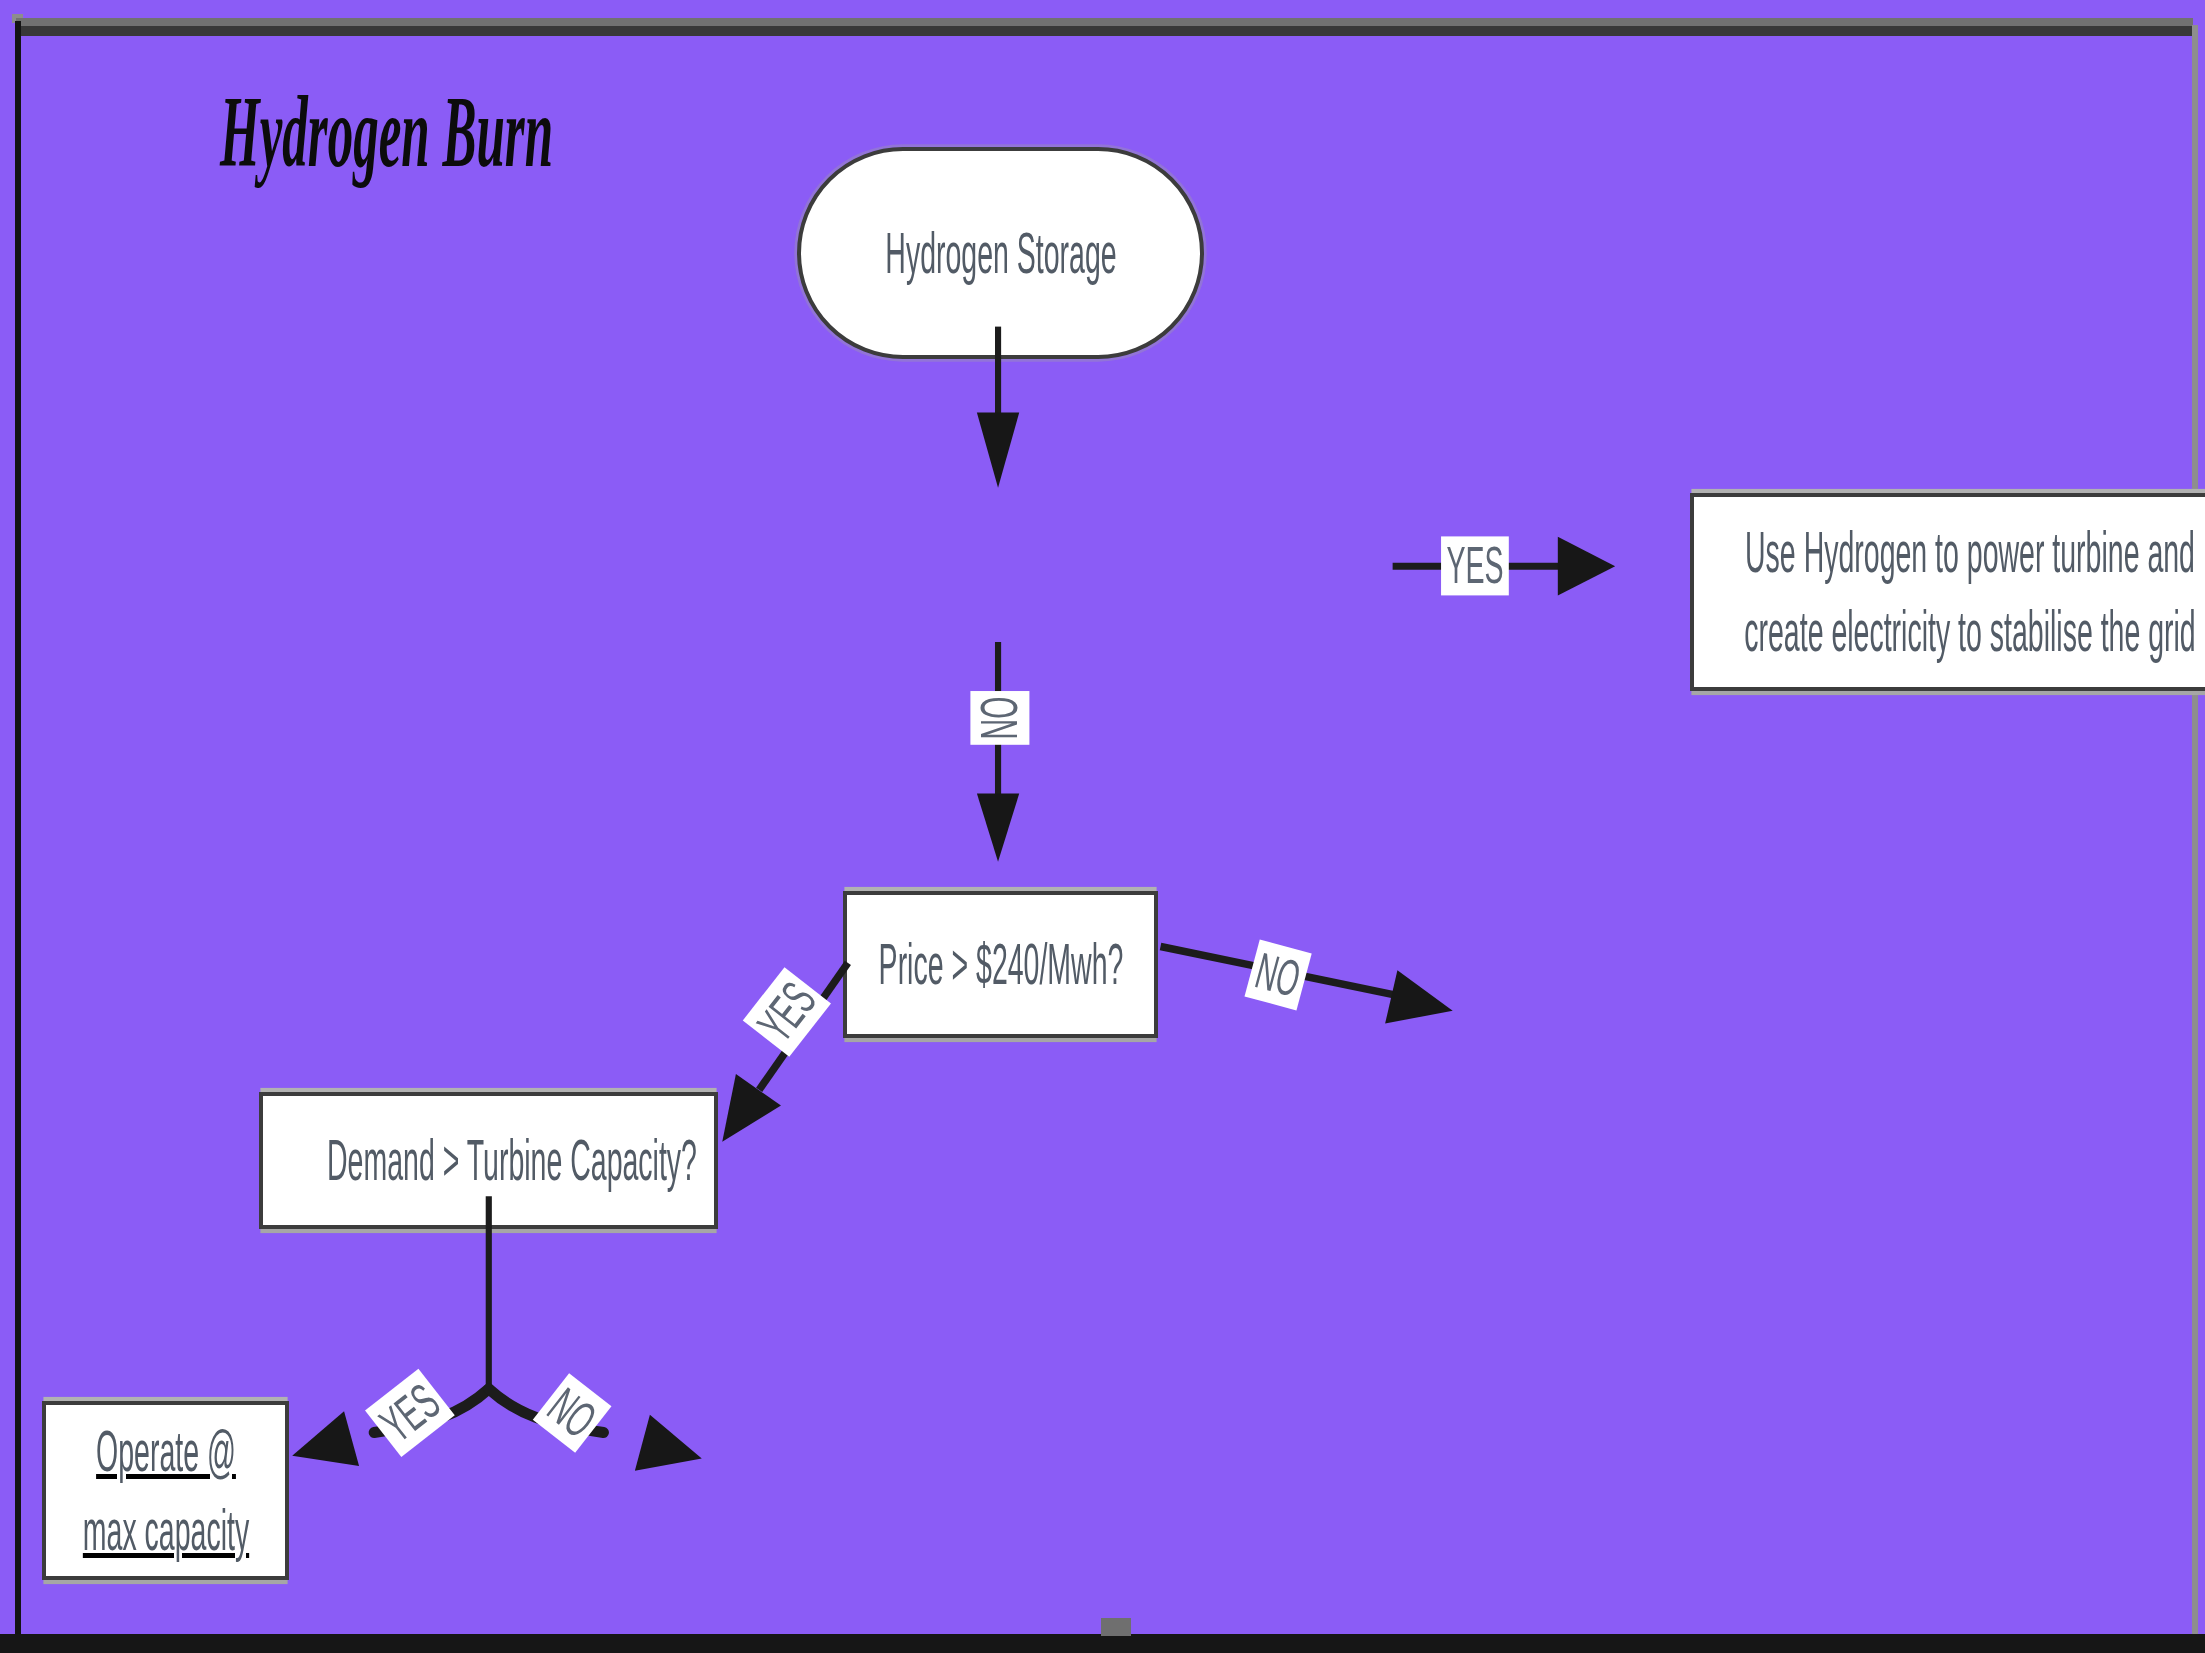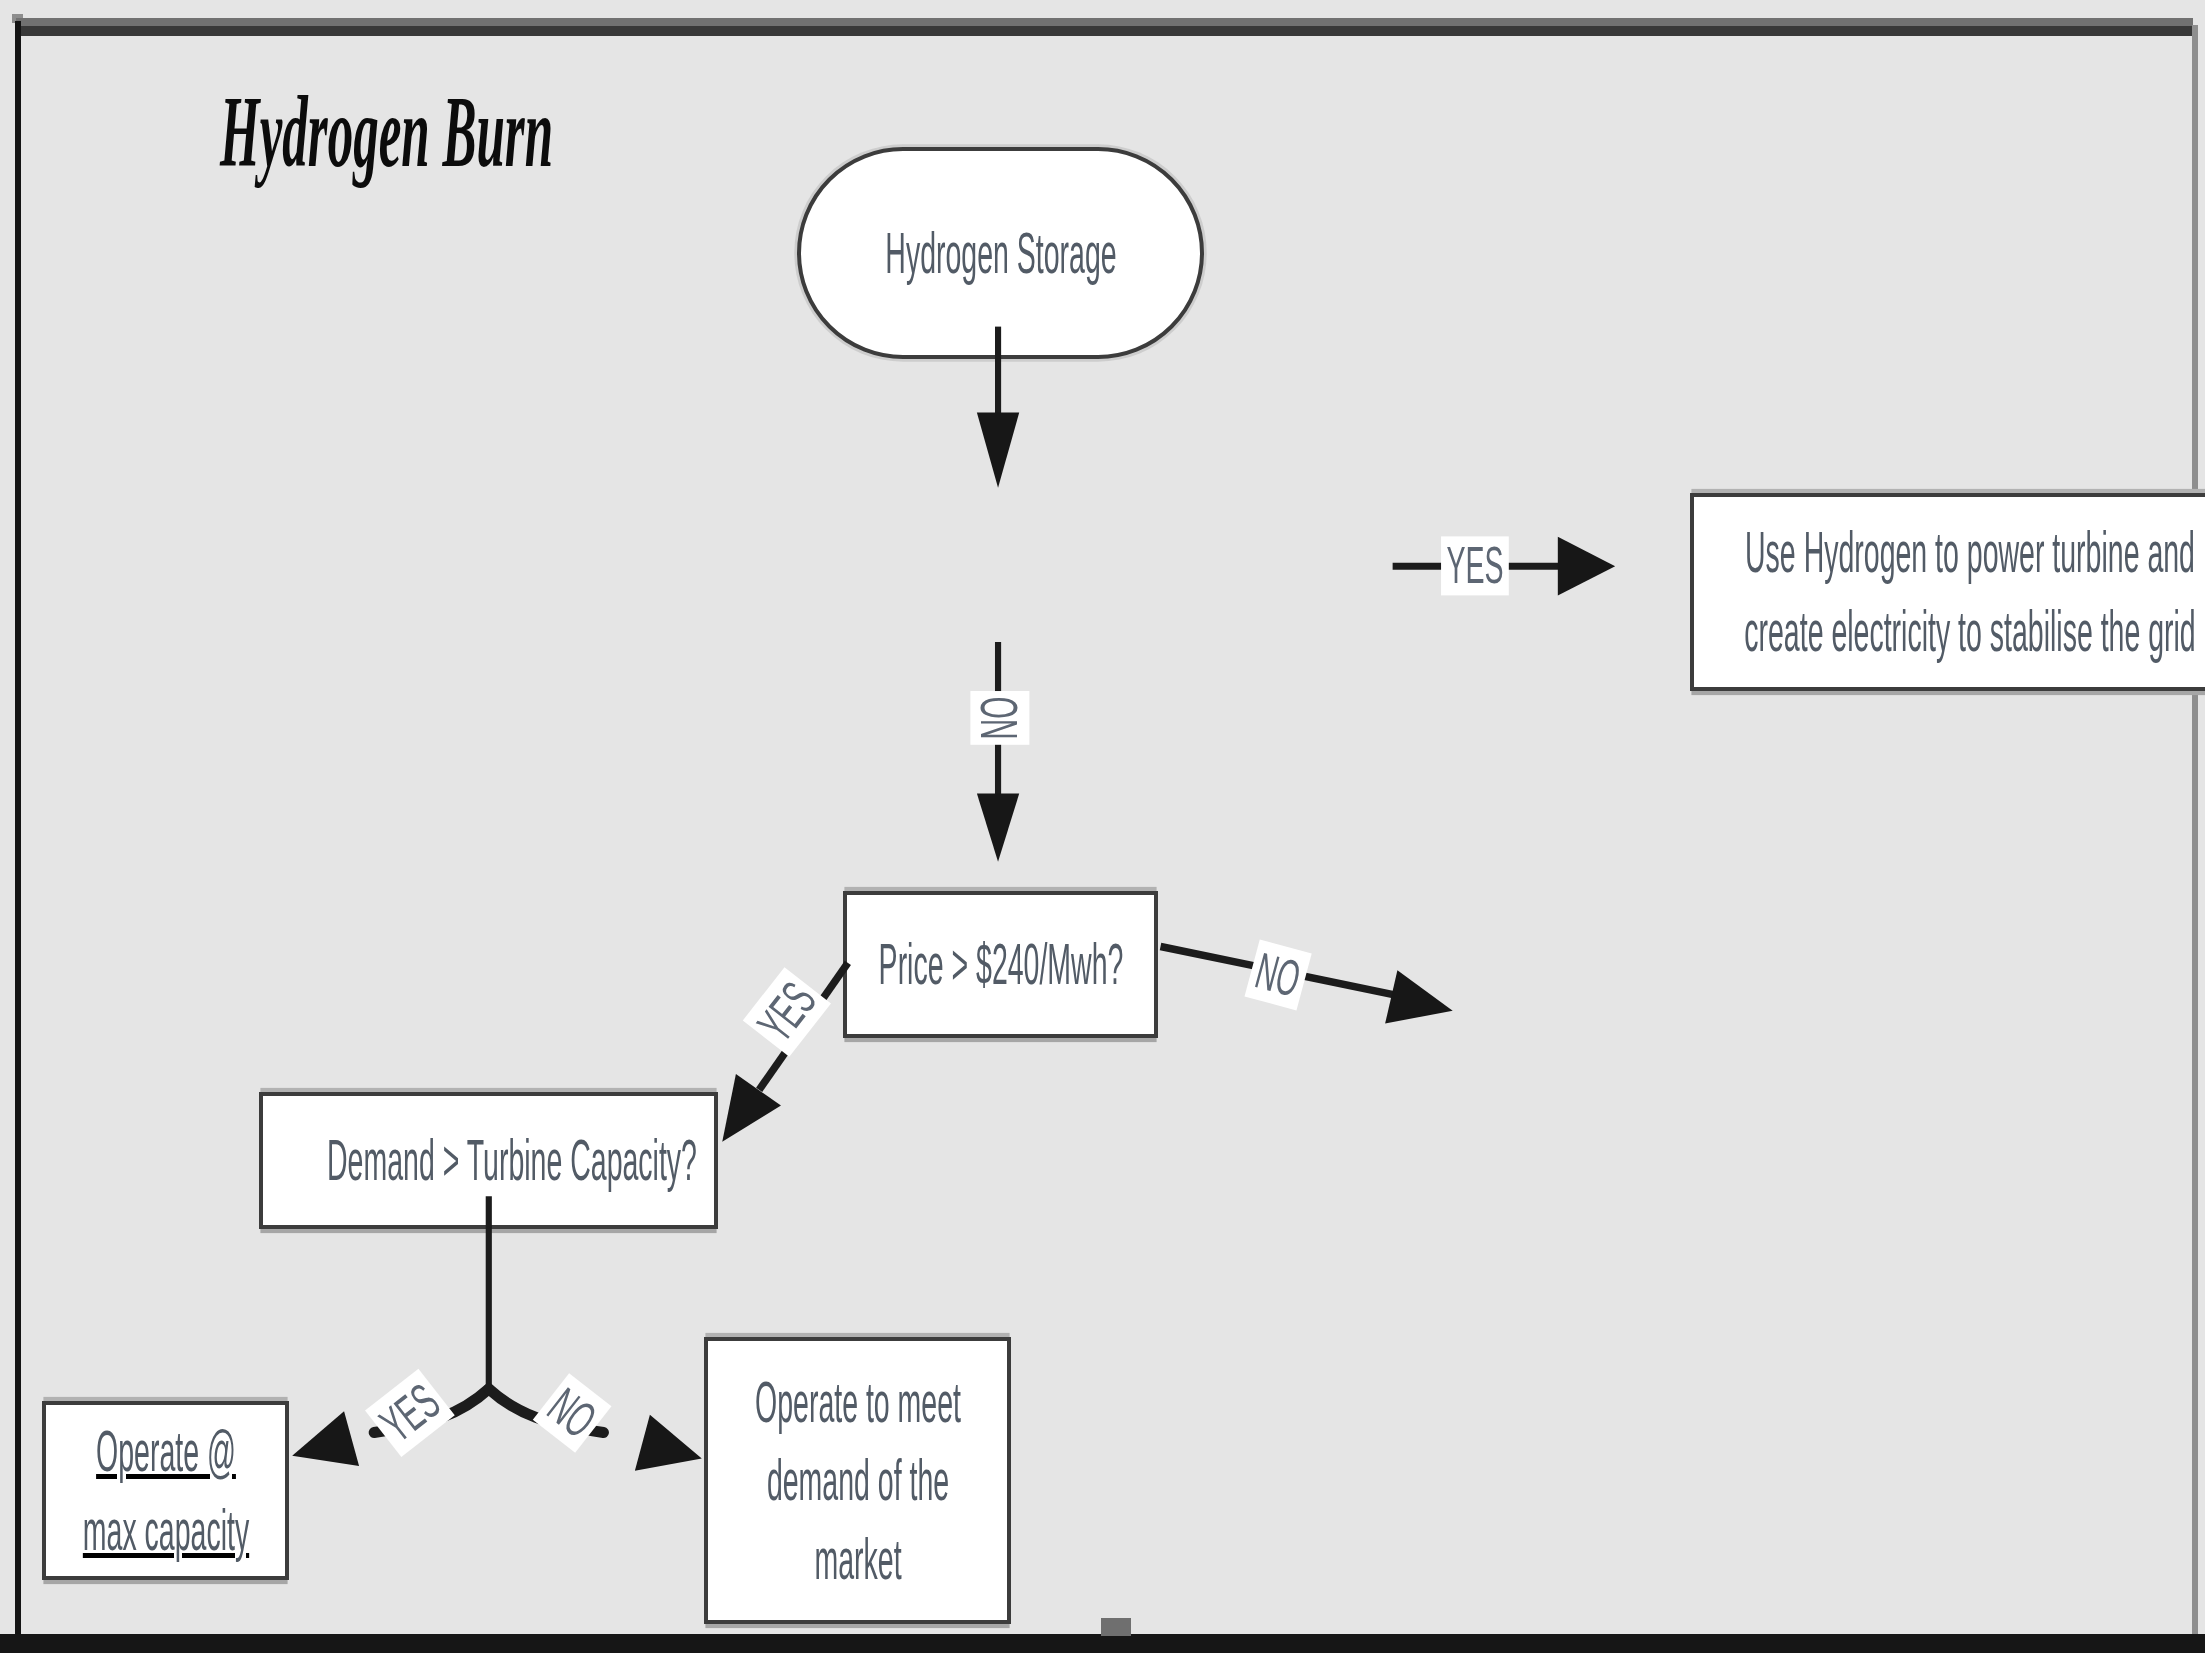--- a/index.html
+++ b/index.html
@@ -1,16 +1,16 @@
 <!DOCTYPE html>
 <html style="font-size:11px"><head>
 <meta charset="utf-8">
 <style>
   html,body{margin:0;padding:0;background:#ffffff;}
-  .canvas{position:relative;width:2205px;height:1654px;background:#e5e5e5;
+  .canvas{position:relative;width:2205px;height:1654px;background:#8b5cf6;
           font-family:"Liberation Sans",sans-serif;overflow:hidden;}
 
   
   .bar-top{position:absolute;left:16.4px;top:18px;width:2177px;height:18px;
            background:linear-gradient(#717171 0 46%,#383838 46% 100%);}
   .notch-top{position:absolute;left:12.3px;top:13.7px;width:11px;height:9.6px;background:#8d8d8d;}
   .border-left{position:absolute;left:15px;top:20.5px;width:6.1px;height:1615px;background:#141414;}
   .border-right{position:absolute;left:2192px;top:24.6px;width:5.5px;height:1610px;background:#8e8e8e;}
   .bar-bottom{position:absolute;left:0;top:1634px;width:2205px;height:19px;background:#161616;}
   .tab-bottom{position:absolute;left:1101px;top:1618px;width:30px;height:18px;background:#6f6f6f;}
@@ -70,25 +70,20 @@
 
   <div class="node" style="left:259px;top:1060px;width:459px;height:137px;padding-left:46px;">
     <span class="t">Demand &gt; Turbine Capacity?</span>
   </div>
 
   <div class="node" style="left:42px;top:1369px;width:247px;height:179px;text-decoration:underline;">
     <span class="t">Operate @
 max capacity</span>
   </div>
 
-  <div class="node" style="left:704px;top:1305px;width:307px;height:287px;">
-    <span class="t">Operate to meet
-demand of the
-market</span>
-  </div>
 
   <svg class="wires" width="2205" height="1654" viewBox="0 0 3230 2422">
     <g>
       <line x1="1462" y1="478" x2="1462" y2="608" stroke-width="9"></line>
       <polygon points="1462,714 1431,604 1493,604"></polygon>
     </g>
     <g>
       <line x1="2040" y1="829" x2="2284" y2="829" stroke-width="10"></line>
       <polygon points="2366,829 2282,786 2282,872"></polygon>
     </g>

